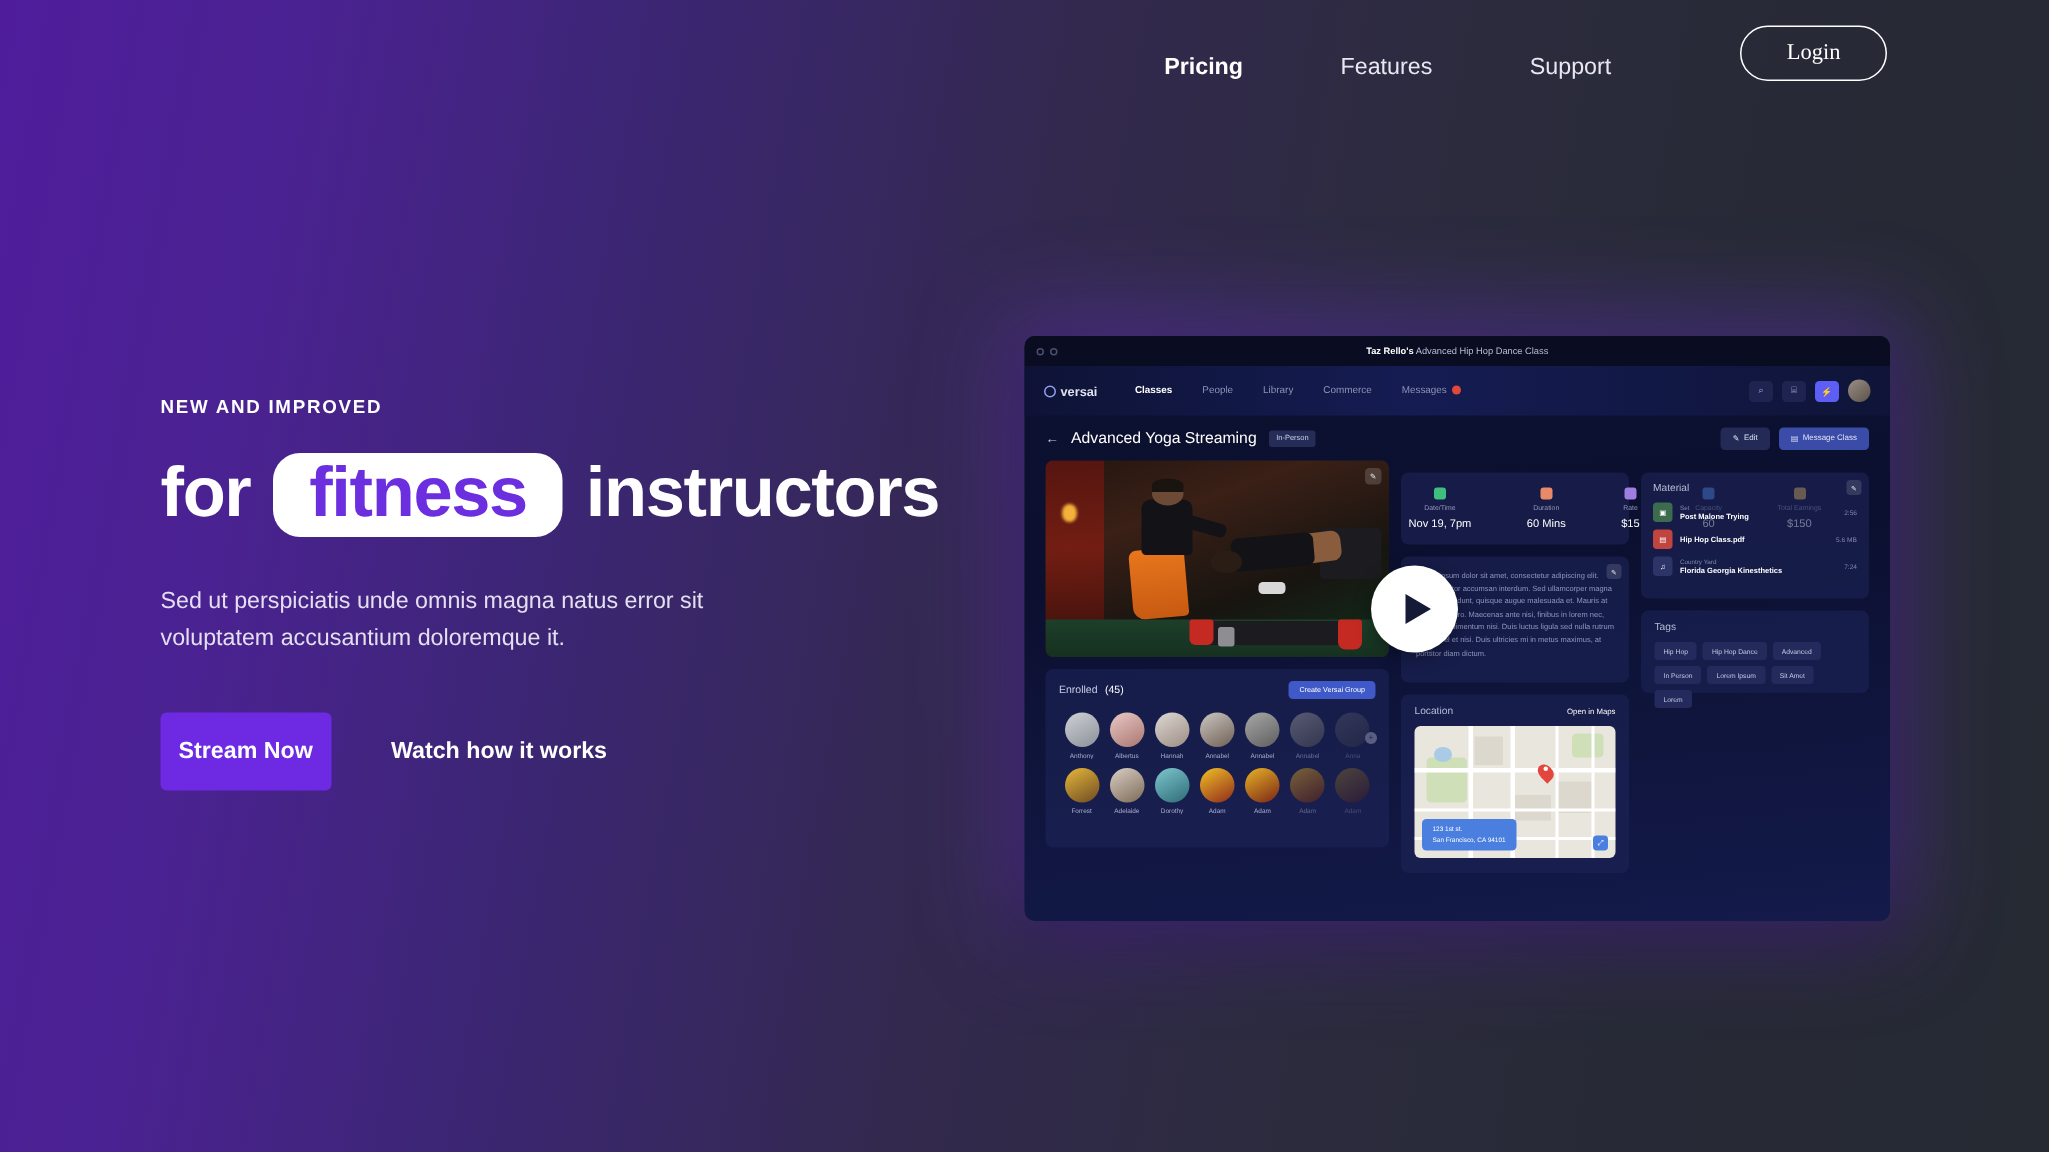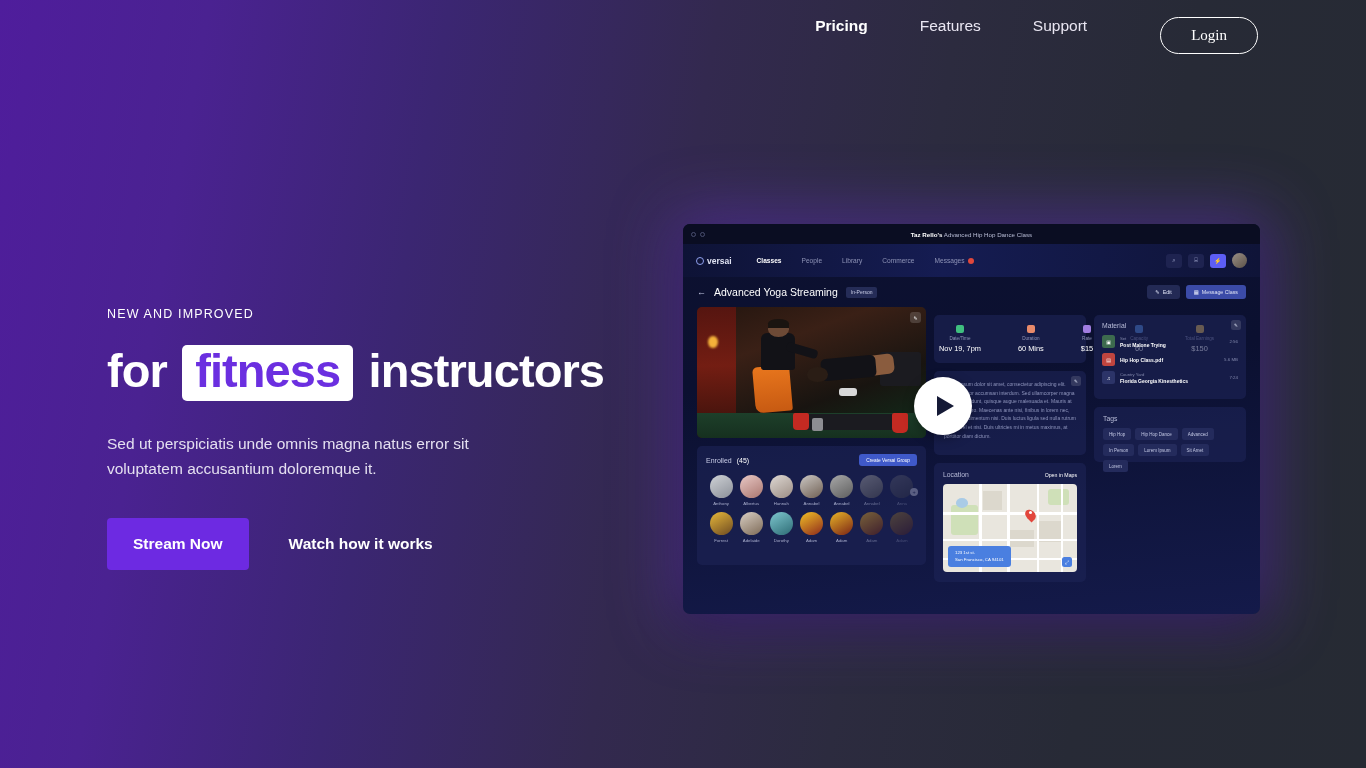--- a/index.html
+++ b/index.html
@@ -10,39 +10,39 @@
     color:#fff;
     position:relative;
   }
 
   
   .header { position:absolute; top:0; left:0; width:1366px; height:70px;
             display:flex; align-items:center; padding:0 108px 0 56px; }
   .brand { display:flex; align-items:center; gap:14px; }
   .brand-mark { width:34px; height:34px; position:relative; }
   .brand-name { font-size:23px; font-weight:bold; letter-spacing:-0.4px; color:#fff; }
-  .nav { margin-left:auto; display:flex; align-items:flex-start; gap:0; }
+  .nav { margin-left:auto; display:flex; align-items:flex-end; gap:13px; }
   .nav-link { font-size:15.5px; color:#e9e6f2; padding:0 26px; text-decoration:none; white-space:nowrap; }
   .nav-link.active { font-weight:bold; color:#fff; }
   .login-btn { margin-left:47px; border:1.6px solid #fff; border-radius:20px;
                padding:9px 30px; font-size:15px; color:#fff; background:transparent;
                font-family:Liberation Serif, serif; cursor:pointer; white-space:nowrap; }
 
   
   .hero { position:absolute; left:107px; top:264px; width:520px; }
-  .eyebrow { font-size:12.5px; font-weight:normal; letter-spacing:1.15px; color:#fff;margin-top:43px; }
+  .eyebrow { font-size:12.5px; font-weight:bold; letter-spacing:1.15px; color:#fff; }
   .headline { margin-top:19px; font-size:47px; font-weight:bold; line-height:1.34;
               letter-spacing:-0.9px; color:#fff; }
   .hl-line { display:block; white-space:nowrap; }
-  .hl-mark { display:inline-block; background:#fff; color:#6b2fe0; border-radius:5px;
-             padding:1px 13px 5px; line-height:1.06; margin:0 3px; }
+  .hl-mark { display:inline-block; background:#fff; color:#6b2fe0; border-radius:18px;
+             padding:1px 24px 5px; line-height:1.06; margin:0 3px; }
   .sub { margin-top:28px; font-size:15.5px; line-height:1.62; color:#e4dff0; max-width:440px; }
   .cta-row { margin-top:37px; display:flex; align-items:center; }
   .btn-primary { background:#6d2ae2; border:none; border-radius:4px; color:#fff;
-                 font-size:15.5px; font-weight:bold; padding:17px 26px; cursor:pointer;
+                 font-size:15.5px; font-weight:bold; padding:17px 12px; cursor:pointer;
                  font-family:inherit; white-space:nowrap; }
   .btn-text { margin-left:40px; font-size:15.5px; font-weight:bold; color:#fff;
               background:none; border:none; cursor:pointer; font-family:inherit; white-space:nowrap; }
 
   
   .app-wrap { position:absolute; left:683px; top:224px; width:577px; height:390px;
               border-radius:7px;
               box-shadow:0 0 62px 12px rgba(120,60,235,.40), 0 14px 44px rgba(0,0,0,.45); }
   .app { position:absolute; inset:0; border-radius:7px; overflow:hidden;
          background:linear-gradient(175deg,#0d1130 0%,#0b1030 38%,#141a4a 100%); }

